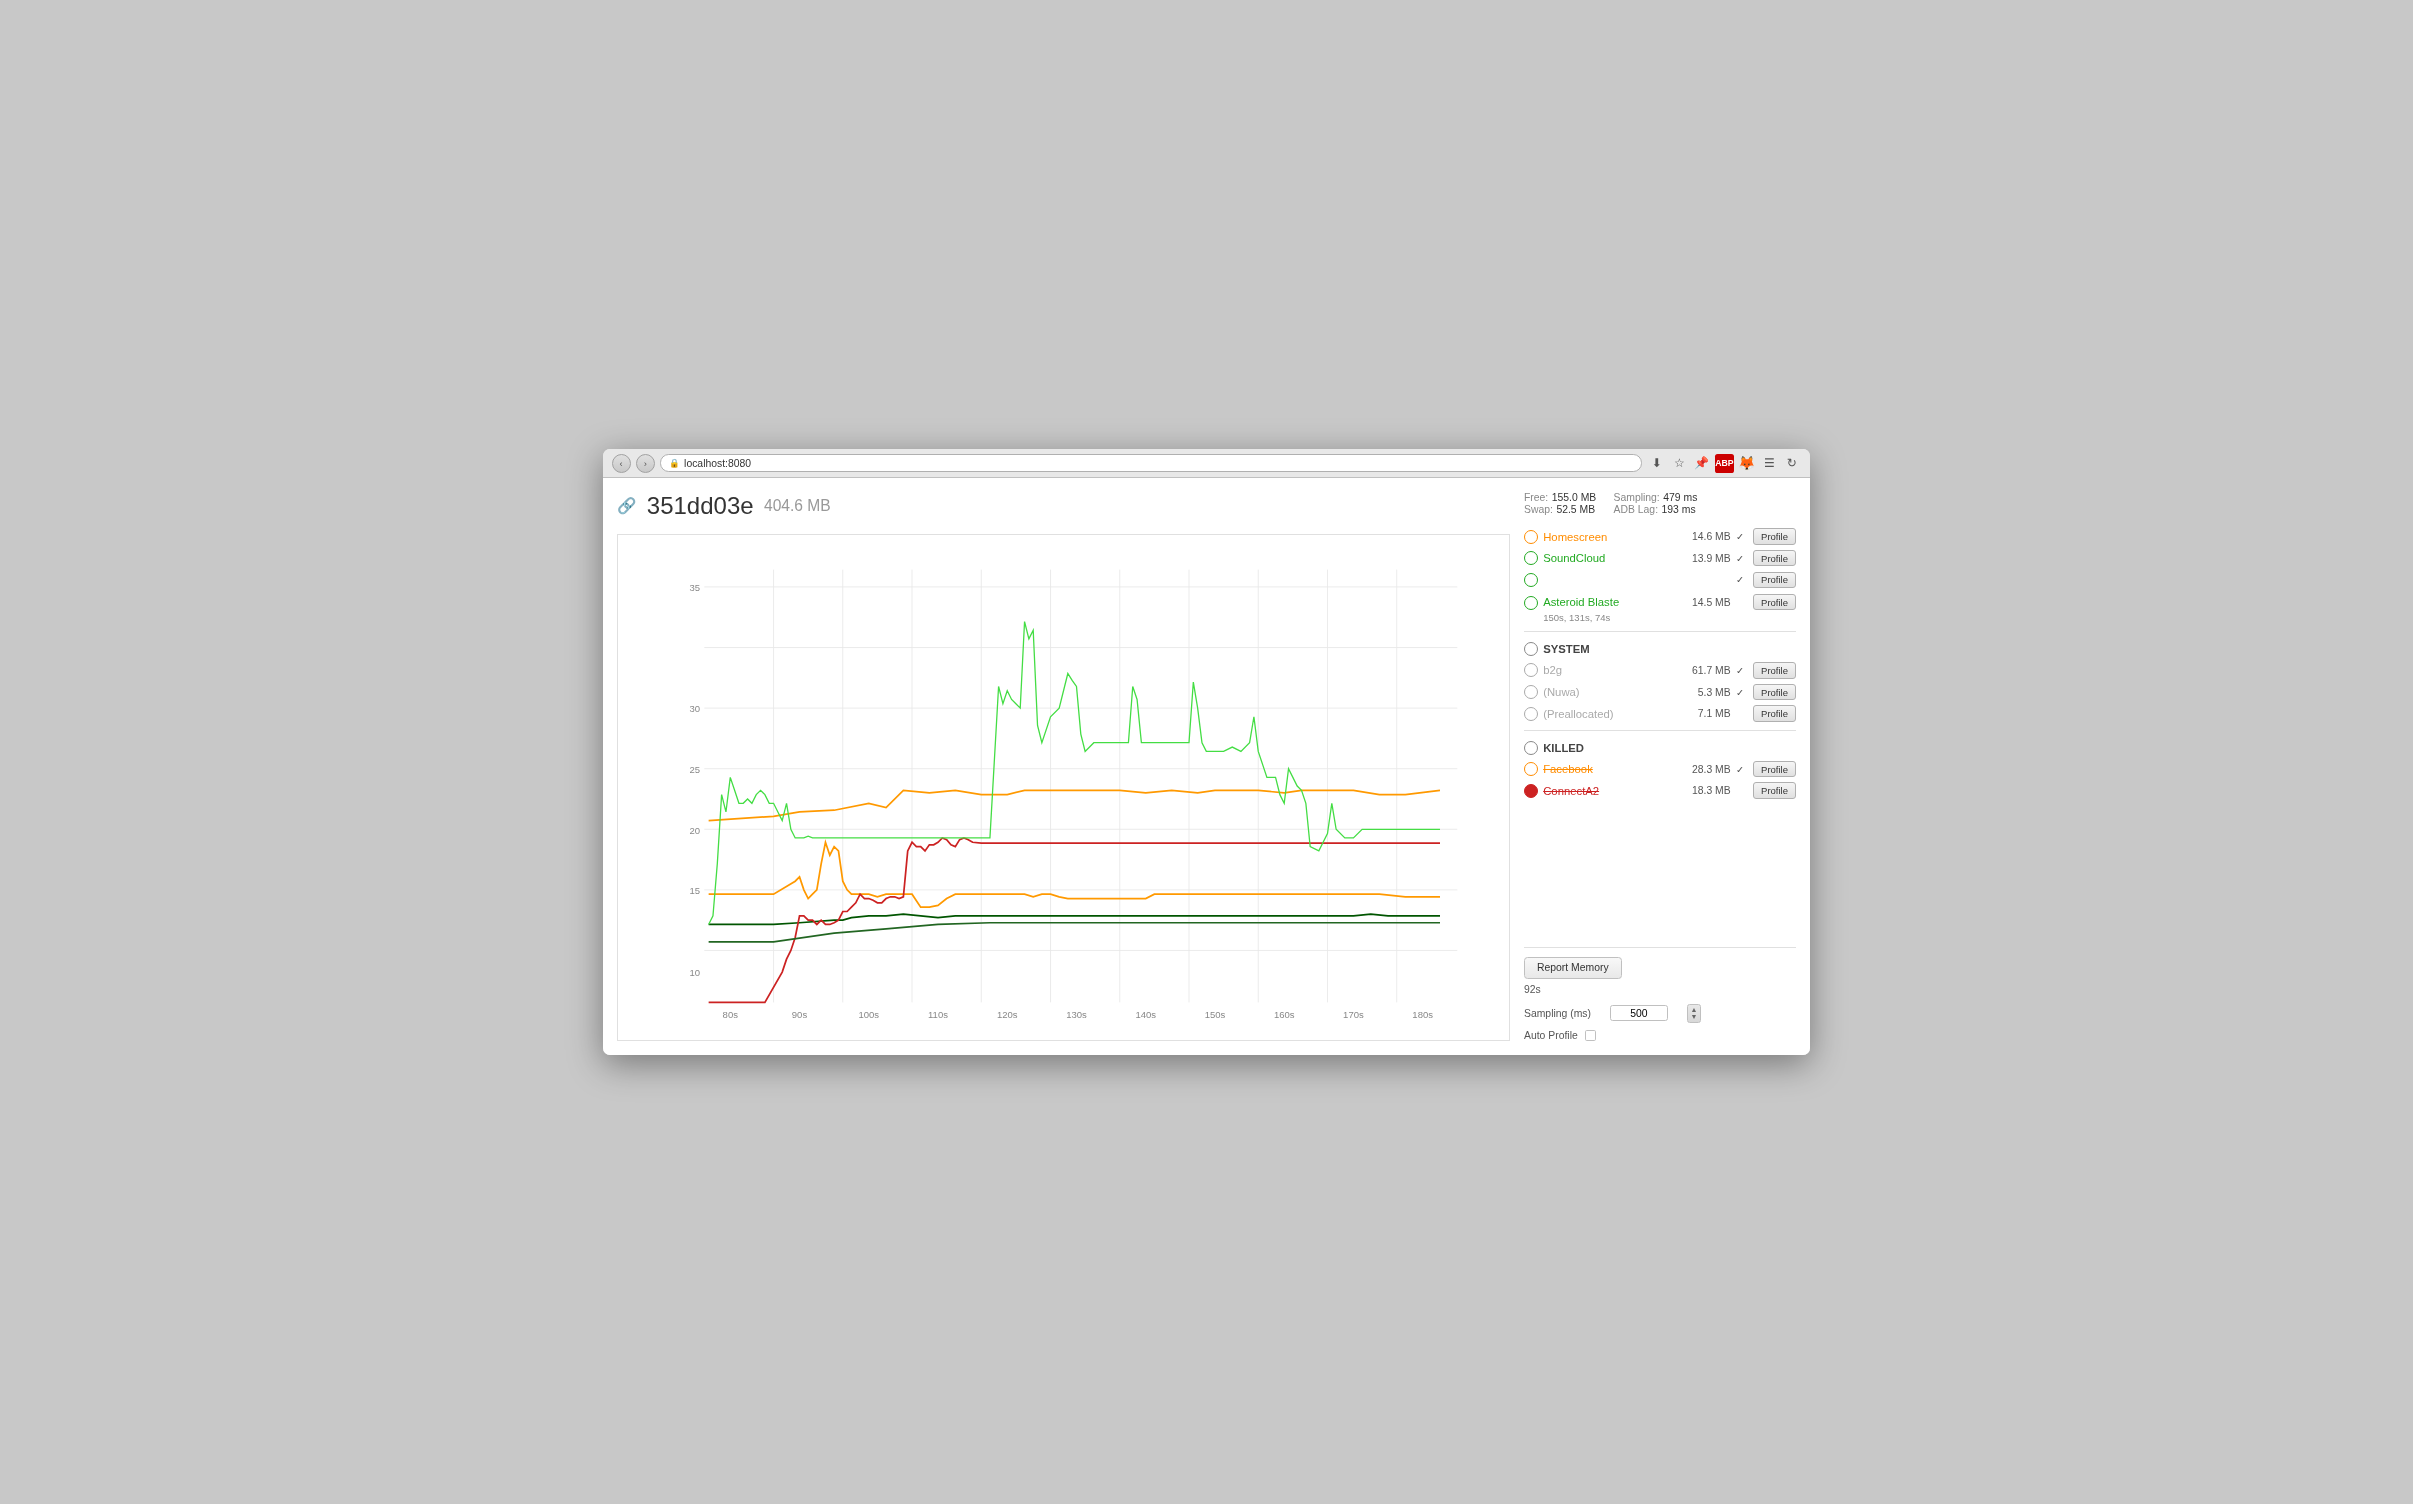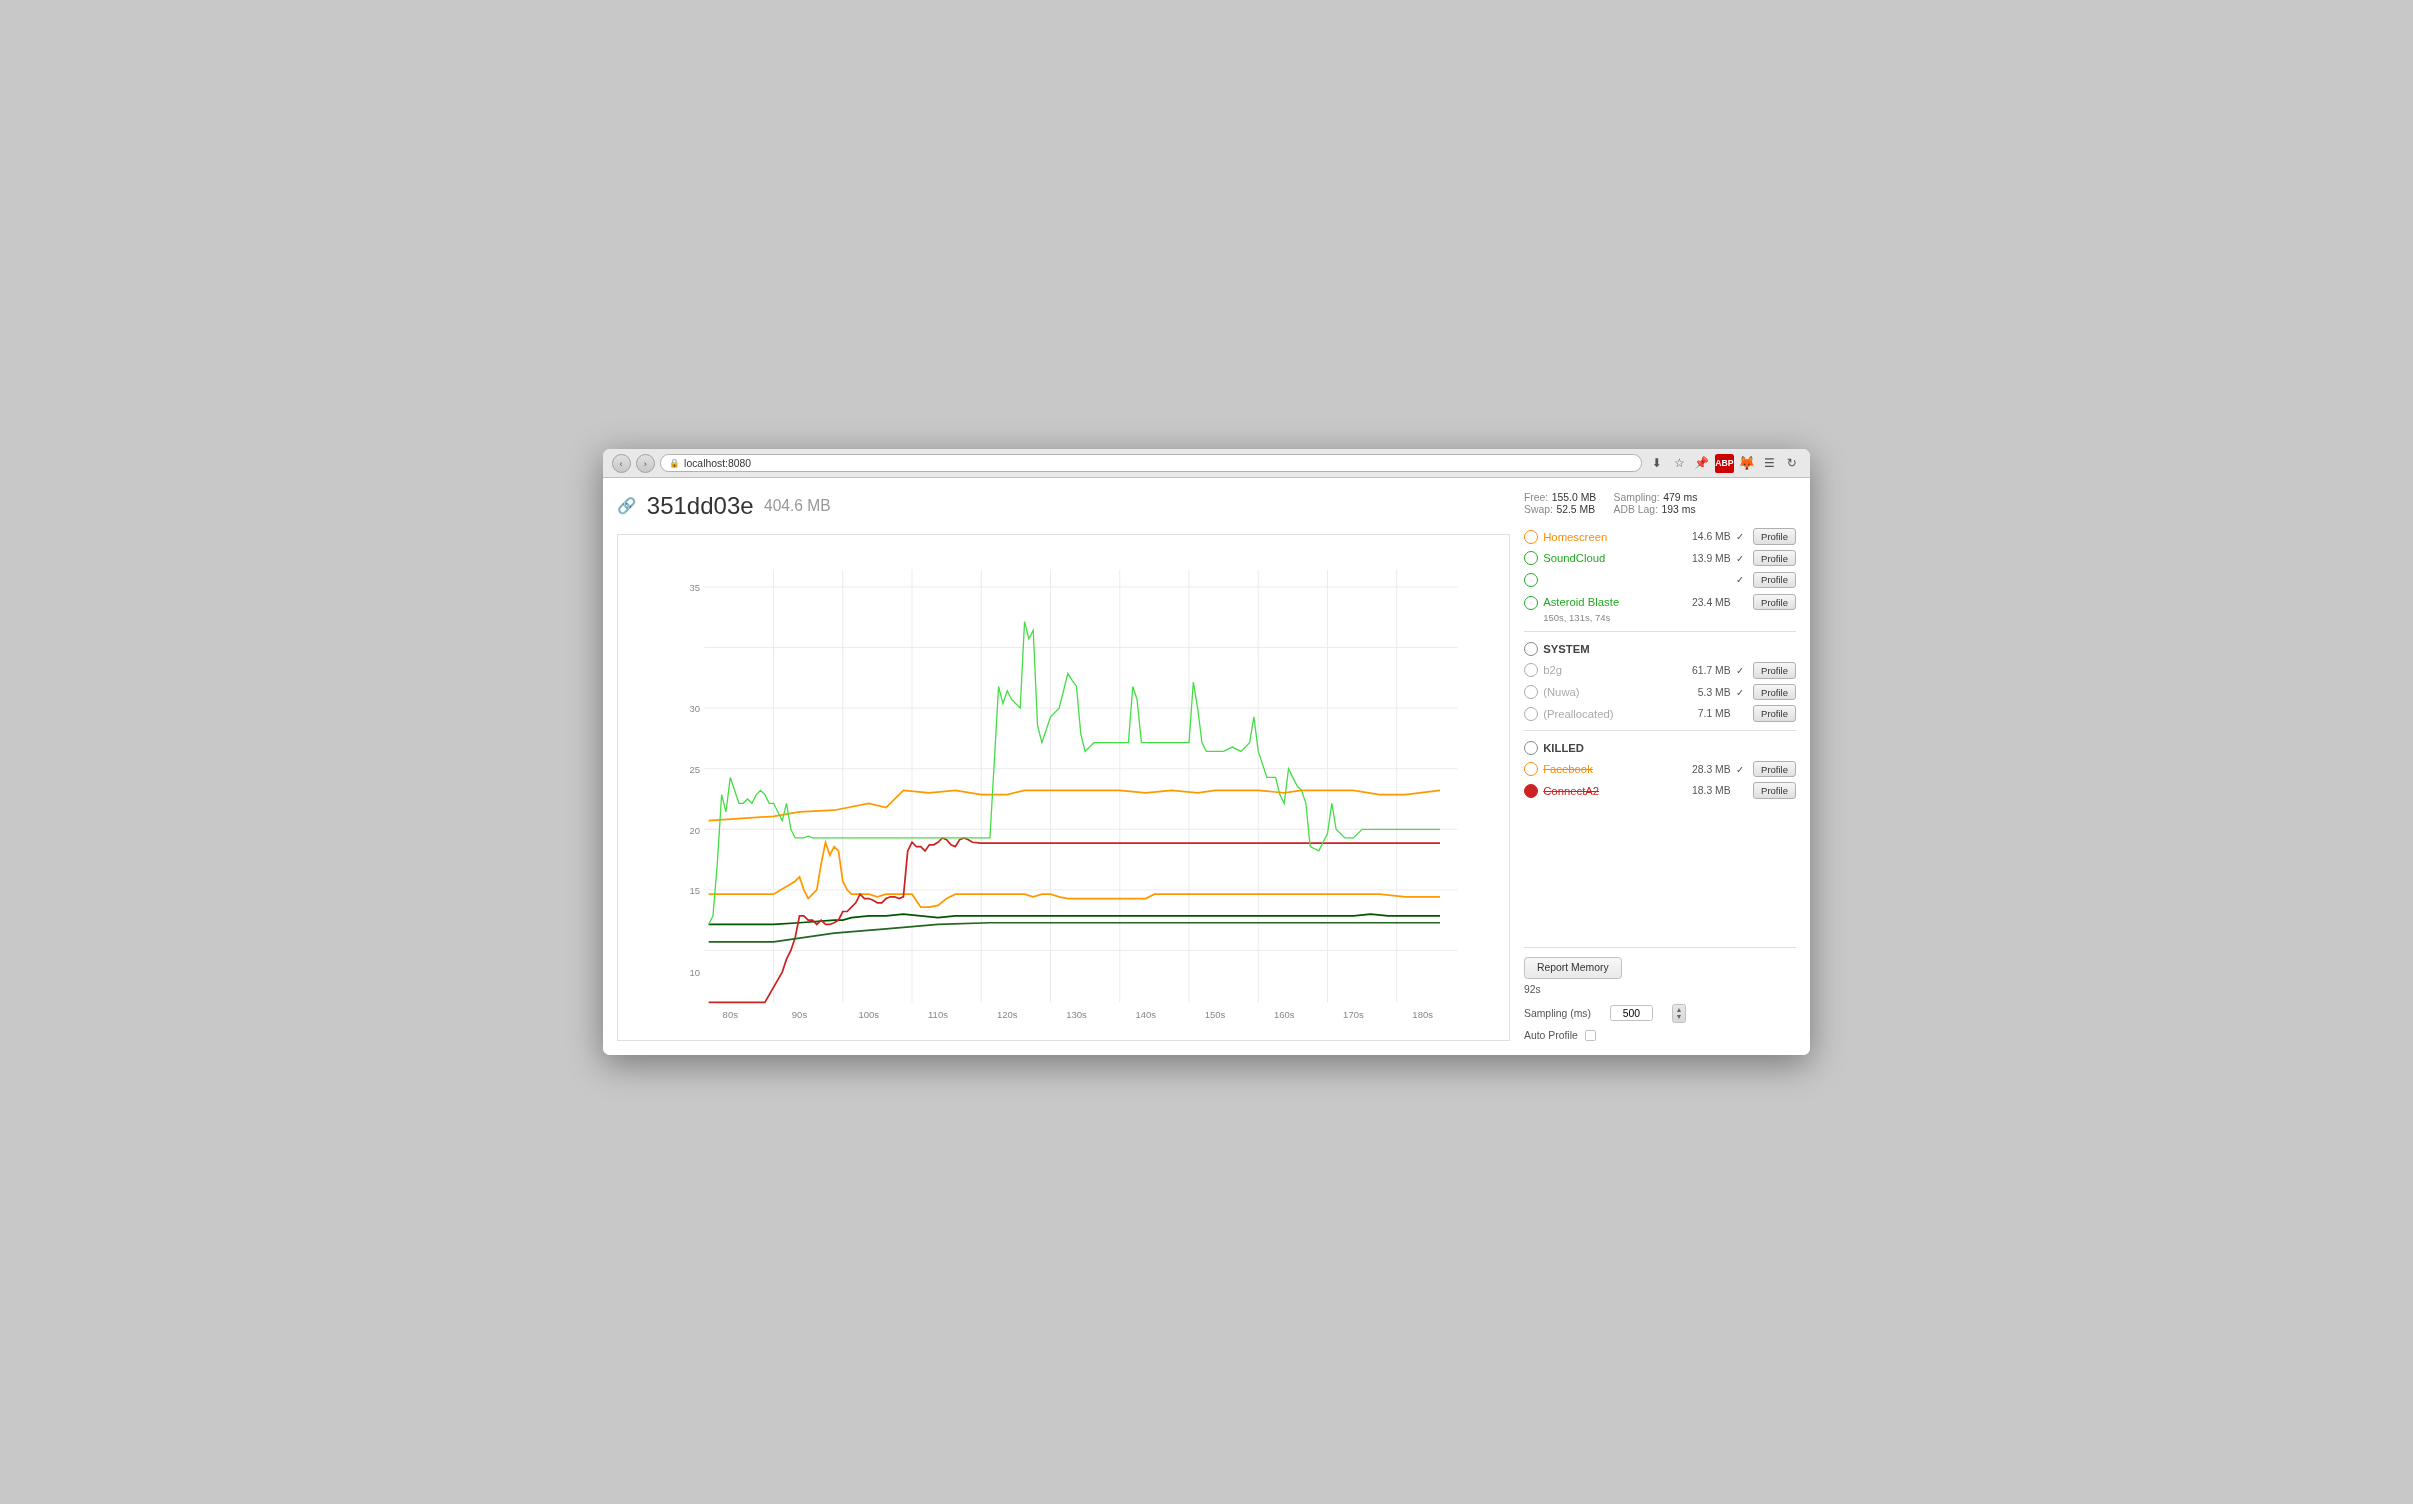--- a/index.html
+++ b/index.html
@@ -309,21 +309,21 @@
     }
     .sampling-row {
       display: flex;
       align-items: center;
       gap: 19px;
       margin-top: 8.7px;
       font-size: 10.4px;
       color: #555;
     }
     .sampling-input {
-      width: 43px;
+      width: 58px;
       border: 0.9px solid #c0c0c0;
       border-radius: 2.6px;
       padding: 1.7px 3.5px;
       font-size: 10.4px;
       text-align: center;
     }
     .spinner-btn {
       width: 14px;
       height: 19px;
       background: linear-gradient(to bottom, #e8e8e8, #d8d8d8);
@@ -502,21 +502,21 @@
           <span class="process-mem"></span>
           <span class="process-check">✓</span>
           <button class="profile-btn">Profile</button>
         </div>
 
         <div class="process-item" style="align-items:flex-start; padding-top:3.5px;">
           <div class="process-icon icon-green" style="margin-top:1.7px;"></div>
           <div style="flex:1; display:flex; flex-direction:column; gap:1.7px;">
             <div style="display:flex; align-items:center; gap:5.2px;">
               <span class="process-name">Asteroid Blaste</span>
-              <span class="process-mem">23.4 MB</span>
+              <span class="process-mem">14.5 MB</span>
               <span class="process-check"></span>
               <button class="profile-btn">Profile</button>
             </div>
             <span class="profile-time">150s, 131s, 74s</span>
           </div>
         </div>
 
         <div class="divider-line"></div>
 
         <div class="section-header">

